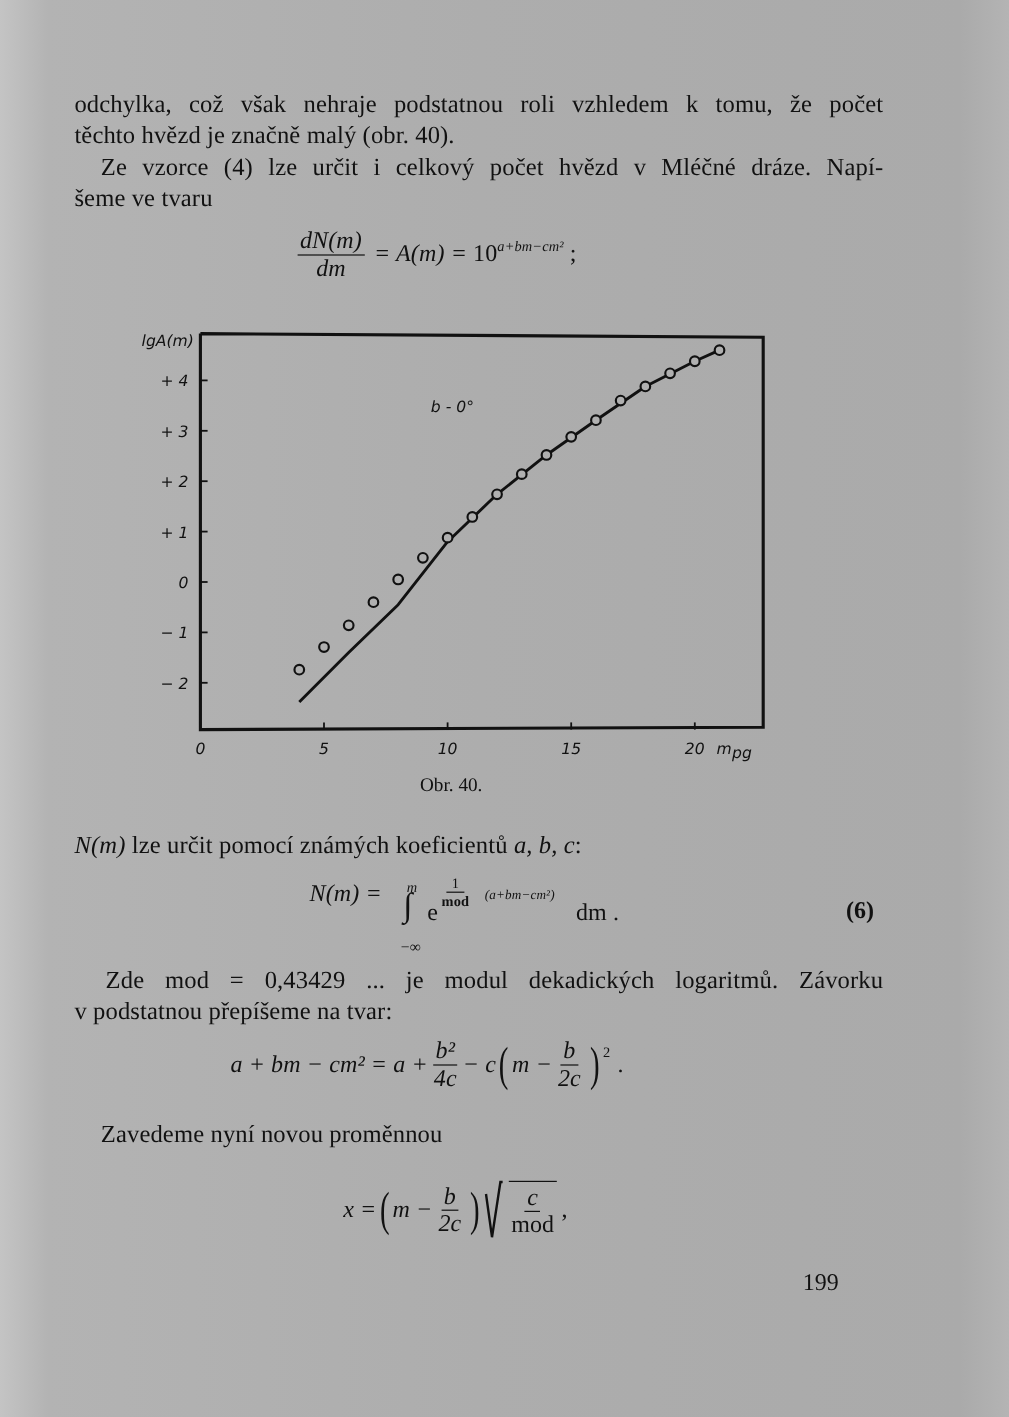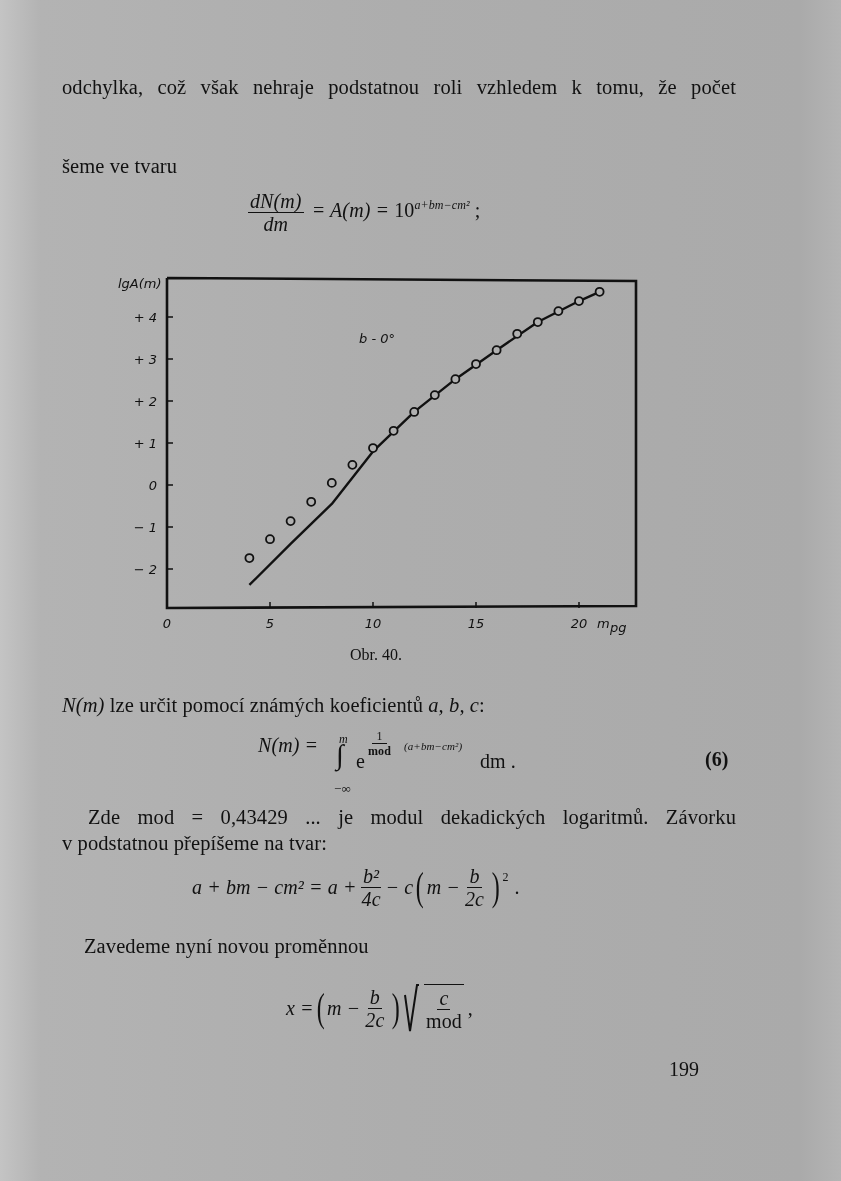--- a/index.html
+++ b/index.html
@@ -30,21 +30,23 @@
     .caption { position: absolute; left: 350px; top: 646px; font-size: 16px; font-family: "Liberation Serif", serif; }
     .pagenum { position: absolute; left: 669px; top: 1058px; font-size: 20px; font-weight: normal; font-family: "Liberation Serif", serif; }
     .sqrt { display: inline-block; vertical-align: middle; position: relative; }
   </style>
 </head>
 <body>
 
 <div class="page">
 
   <div class="line just" style="left:62px; top:74px; width:674px;">odchylka, což však nehraje podstatnou roli vzhledem k tomu, že počet</div>
+  <div class="line" style="left:62px; top:100px;">těchto hvězd je značně malý (obr. 40).</div>
 
+  <div class="line just" style="left:84px; top:127px; width:652px;">Ze vzorce (4) lze určit i celkový počet hvězd v Mléčné dráze. Napí-</div>
   <div class="line" style="left:62px; top:153px;">šeme ve tvaru</div>
 
   <div class="line" style="left:245px; top:190px; font-size:20px;">
     <span class="frac">
       <span class="num ital">dN(m)</span>
       <span class="den ital">dm</span>
     </span>
     <span class="ital">= A(m) =</span>
     <span>10</span><span class="sup ital">a+bm−cm²</span>
     <span>;</span>

